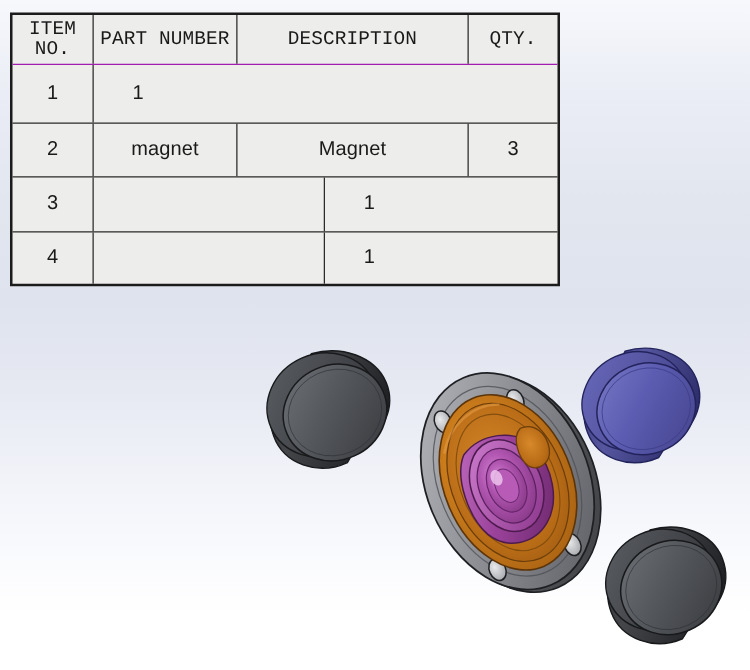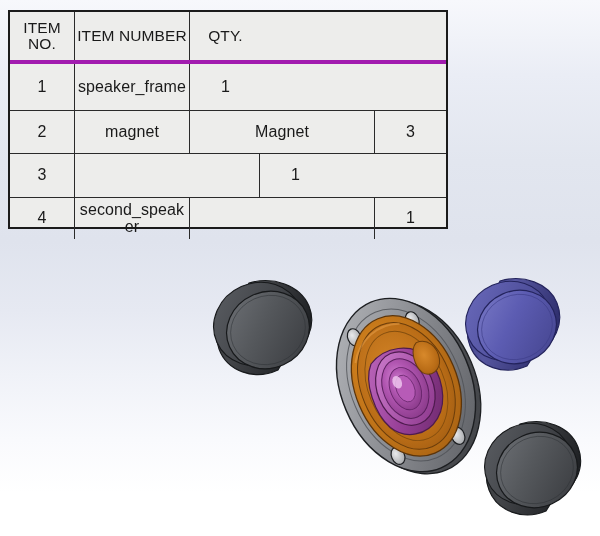--- a/index.html
+++ b/index.html
@@ -44,21 +44,21 @@
     flex-direction: column;
   }
   .bom-row {
     display: flex;
     flex: 0 0 auto;
     box-sizing: border-box;
     border-bottom: 1.4px solid #2a2a2a;
   }
   .bom-row:last-child { border-bottom: none; }
 
-  .bom-row.header { height: 52px; border-bottom: 4px solid #a21caf; }
+  .bom-row.header { height: 40px; border-bottom: 1px solid #a21caf; font-family: Liberation Mono, monospace; }
   .bom-row.r1 { height: 47px; }
   .bom-row.r2 { height: 43px; }
   .bom-row.r3 { height: 44px; }
   .bom-row.r4 { height: 41px; }
 
   .bom-cell {
     box-sizing: border-box;
     border-right: 1.4px solid #2a2a2a;
     display: flex;
     align-items: center;
@@ -98,34 +98,34 @@
 <div id="scene">
 
   <div id="bom-table">
 
     <div class="bom-row header">
       <div class="bom-cell c-item">
         <span class="cell-txt">ITEM
 NO.</span>
       </div>
       <div class="bom-cell c-part">
-        <span class="cell-txt">ITEM
+        <span class="cell-txt">PART
 NUMBER</span>
       </div>
+      <div class="bom-cell c-desc">
+        <span class="cell-txt">DESCRIPTION</span>
+      </div>
       <div class="bom-cell c-qty">
         <span class="cell-txt">QTY.</span>
       </div>
     </div>
 
     <div class="bom-row r1">
       <div class="bom-cell c-item">
         <span class="cell-txt">1</span>
-      </div>
-      <div class="bom-cell c-part">
-        <span class="cell-txt">speaker_frame</span>
       </div>
       <div class="bom-cell c-qty">
         <span class="cell-txt">1</span>
       </div>
     </div>
 
     <div class="bom-row r2">
       <div class="bom-cell c-item">
         <span class="cell-txt">2</span>
       </div>
@@ -148,23 +148,20 @@
         <span class="cell-txt"></span>
       </div>
       <div class="bom-cell c-qty">
         <span class="cell-txt">1</span>
       </div>
     </div>
 
     <div class="bom-row r4">
       <div class="bom-cell c-item">
         <span class="cell-txt">4</span>
-      </div>
-      <div class="bom-cell c-part">
-        <span class="cell-txt">second_speaker</span>
       </div>
       <div class="bom-cell c-desc">
         <span class="cell-txt"></span>
       </div>
       <div class="bom-cell c-qty">
         <span class="cell-txt">1</span>
       </div>
     </div>
 
   </div>

